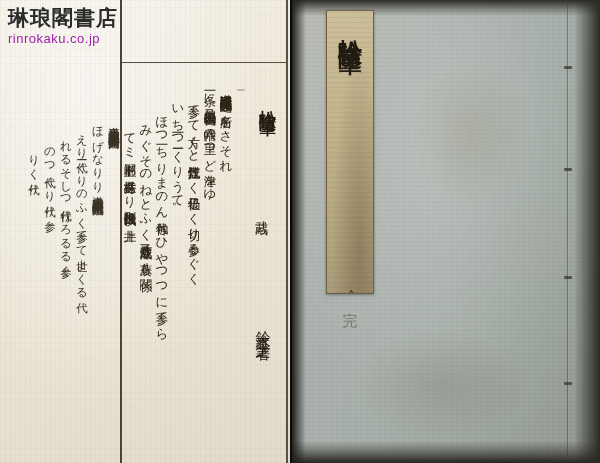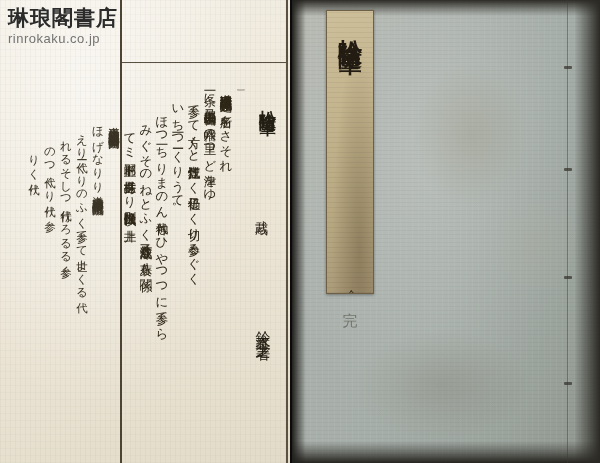--- a/index.html
+++ b/index.html
@@ -57,21 +57,21 @@
     font-family: "DejaVu Sans", sans-serif;
     font-size: 21px;
     font-weight: 700;
     color: #2b2b2b;
     letter-spacing: 1px;
     white-space: nowrap;
   }
   .wm-url {
     font-family: "Liberation Sans", sans-serif;
     font-size: 13px;
-    color: #737373;
+    color: #a21caf;
     letter-spacing: 0.5px;
     margin-top: 2px;
     white-space: nowrap;
   }
 
   
   .page-frame {
     position: absolute;
     left: 120px; top: 0px;
     width: 166px; height: 463px;

